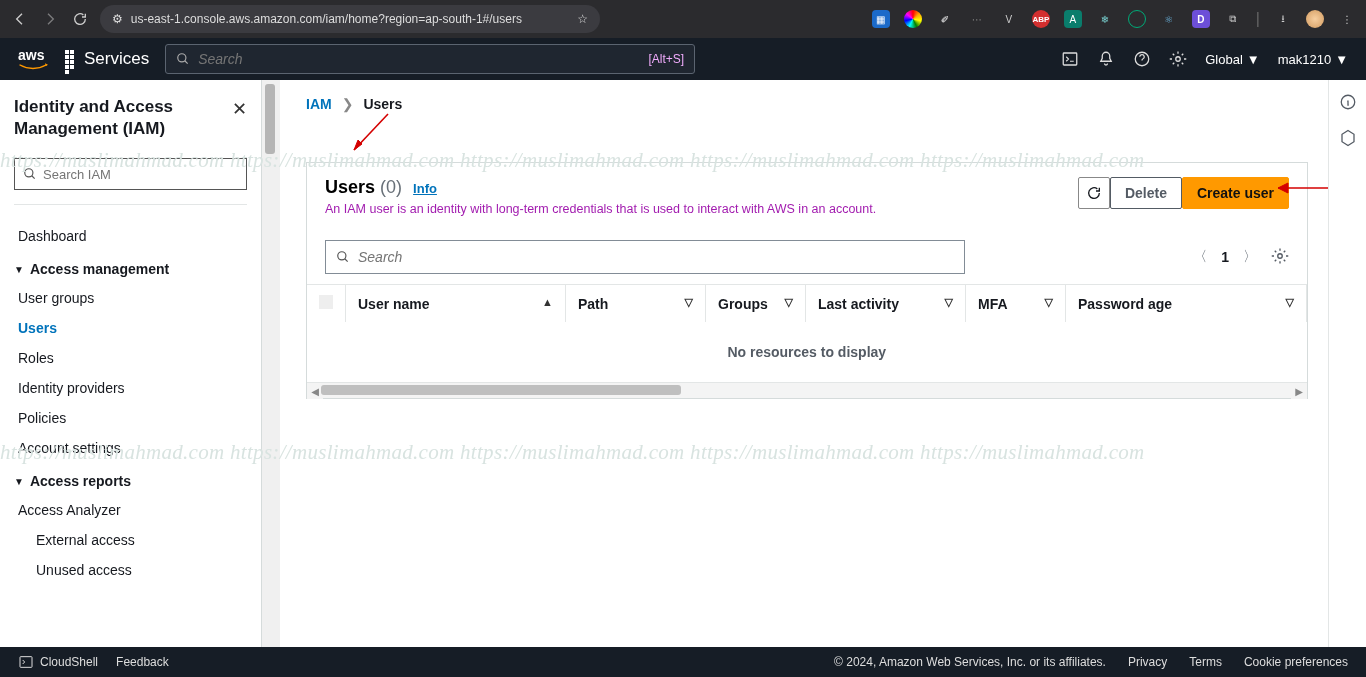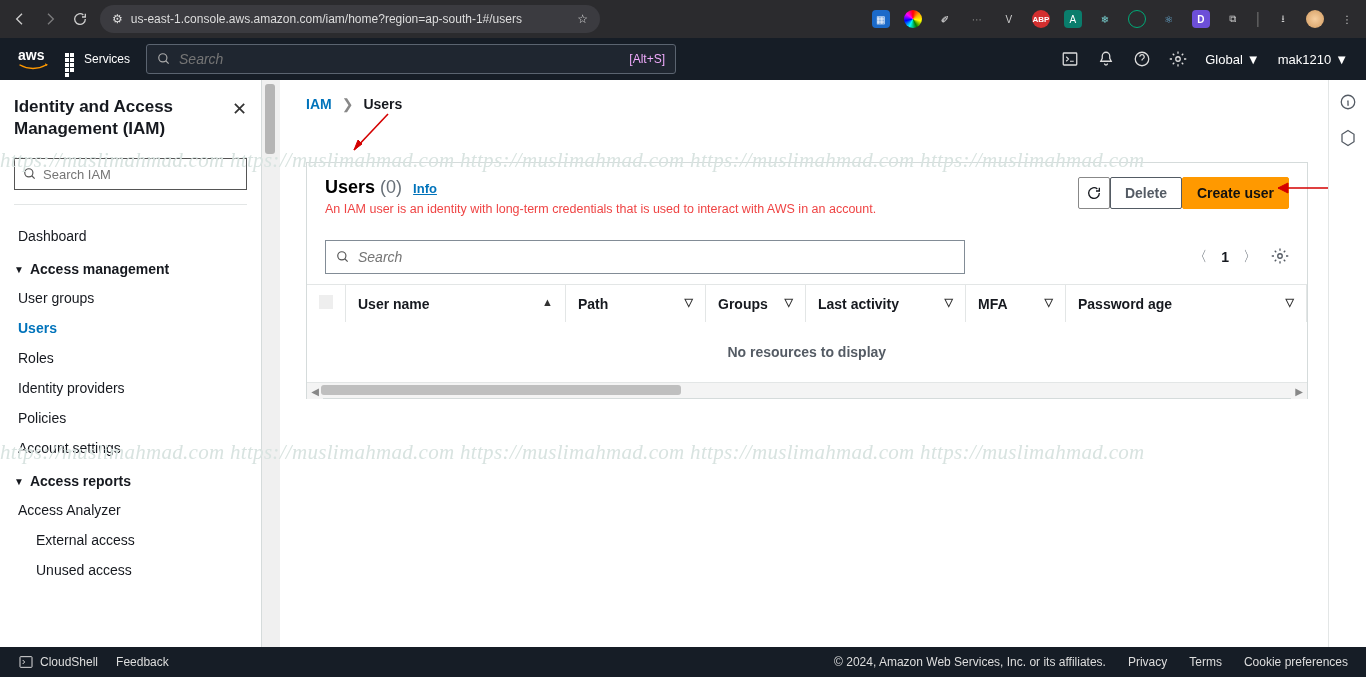--- a/index.html
+++ b/index.html
@@ -11,21 +11,21 @@
   .browser-chrome svg { fill: #ccc; }
   .url-bar { flex: 0 0 500px; height: 28px; background: #3b3b40; border-radius: 14px; display:flex; align-items:center; padding:0 12px; gap:8px; color:#ddd; font-size:12px; }
   .url-bar .lock { font-size: 12px; }
   .ext-icons { margin-left:auto; display:flex; gap:14px; align-items:center; }
   .ext-dot { width:18px; height:18px; border-radius:4px; display:flex;align-items:center;justify-content:center; font-size:10px; }
 
   
   .aws-nav { height: 42px; background: #161d26; display:flex; align-items:center; padding: 0 18px; gap: 16px; color:#fff; }
   .aws-logo { color:#fff; font-weight:700; font-size:14px; position:relative; }
   .aws-logo .smile { display:block; width:30px; height:8px; }
-  .services-btn { display:flex; align-items:center; gap:6px; font-size:12px; }
+  .services-btn { display:flex; gap:6px; font-size:17px; }
   .grid-ico { width:14px; height:14px; display:inline-block; }
   .grid-ico span{display:block;width:4px;height:4px;background:#fff;float:left;margin:0.5px;}
   .search-wrap { display:flex; align-items:center; background:#1f2630; border:1px solid #5b6470; border-radius:3px; height:30px; width:530px; padding:0 10px; gap:8px; }
   .search-wrap input { flex:1; background:transparent; border:none; color:#fff; font-size:14px; font-style:italic; outline:none;}
   .search-wrap .hint { font-size:12px; color:#f0abfc; }
   .aws-nav-right { margin-left:auto; display:flex; align-items:center; gap:18px; font-size:13px; }
   .aws-nav-right .pill { display:flex; align-items:center; gap:4px; }
   .aws-ico { width:18px; height:18px; display:flex; align-items:center; justify-content:center; }
   .aws-ico svg { stroke:#ddd; fill:none; stroke-width:1.7; }
 
@@ -54,21 +54,21 @@
   .breadcrumb { font-size:14px; color:#545b64; display:flex; gap:10px; align-items:center; }
   .breadcrumb a { color:#0073bb; font-weight:600; text-decoration:none;}
   .bc-caret{color:#888;}
 
   .panel { border:1px solid #d5dbdb; margin-top: 50px; background:#fff; }
   .panel-head { padding: 14px 18px; display:flex; align-items:flex-start; }
   .panel-title-wrap { flex:1; }
   .panel-title { font-size:18px; font-weight:700; }
   .panel-title .count { color:#687078; font-weight:400;}
   .info-link { color:#0073bb; font-size:13px; font-weight:700; margin-left:6px; }
-  .panel-desc { font-size:12.5px; color:#ef4444; margin-top:4px; }
+  .panel-desc { font-size:12.5px; color:#a21caf; margin-top:4px; }
   .panel-actions { display:flex; gap:0; }
   .btn { height:32px; padding:0 14px; border-radius:2px; border:1px solid #545b64; background:#fff; font-size:14px; font-weight:700; cursor:pointer; display:flex;align-items:center; color:#545b64;}
   .btn.icon-only { width:32px; padding:0; justify-content:center; border-color:#888;}
   .btn.primary { background:#ff9900; border-color:#ff9900; color:#111; }
 
   .panel-toolbar { padding: 10px 18px; display:flex; align-items:center; gap:16px; }
   .tbl-search { flex:0 0 640px; height:34px; border:1px solid #828c96; display:flex; align-items:center; padding:0 10px; gap:8px;}
   .tbl-search input { border:none; outline:none; flex:1; font-size:14px; font-style:italic; background:transparent;}
   .pager { margin-left:auto; display:flex; align-items:center; gap:14px; color:#687078; font-size:14px;}
   .pager .num { color:#16191f; font-weight:700;}

